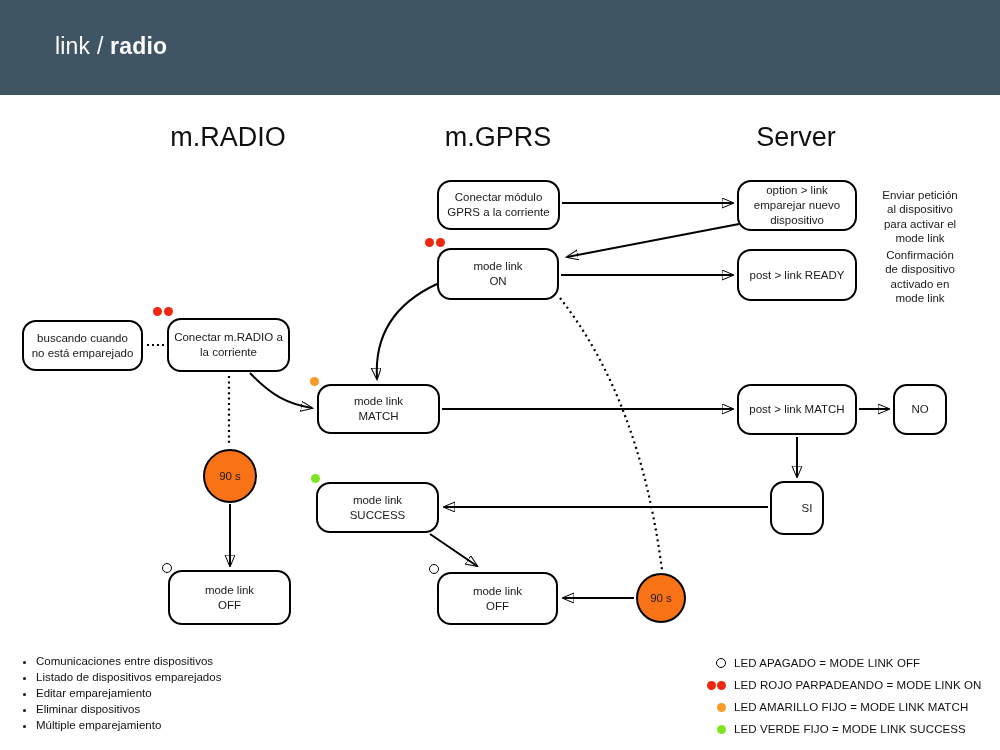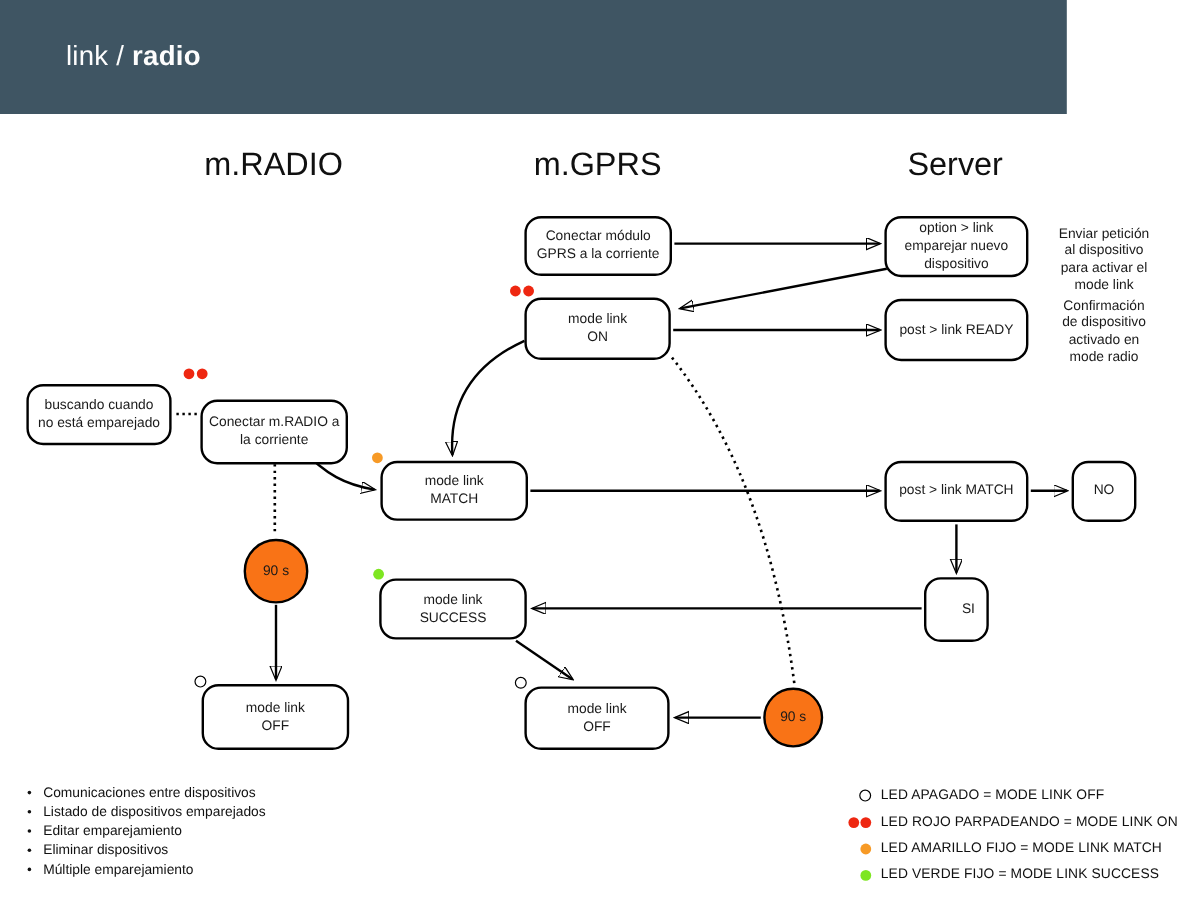--- a/index.html
+++ b/index.html
@@ -6,21 +6,21 @@
   body{
     font-family:"Liberation Sans","DejaVu Sans",sans-serif;
     background:#ffffff;
     width:1000px;height:750px;
     position:relative;
     -webkit-font-smoothing:antialiased;
   }
   .stage{position:absolute;left:0;top:0;width:1000px;height:750px;overflow:hidden;background:#fff;}
 
   
-  .header{position:absolute;left:0;top:0;width:889px;height:95px;background:#3f5563;}
+  .header{position:absolute;left:0;top:0;width:1000px;height:95px;background:#3f5563;}
   .header .title{position:absolute;left:55px;top:33px;font-size:23px;color:#fdfdfd;letter-spacing:.2px;}
   .header .title .bold{font-weight:bold;}
 
   
   .col-title{position:absolute;top:122px;width:160px;text-align:center;font-size:27px;color:#101010;}
 
   
   svg.connectors{position:absolute;left:0;top:0;width:1000px;height:750px;}
   svg.connectors path, svg.connectors line{stroke:#000;fill:none;}
 
@@ -118,21 +118,21 @@
   <div class="node" style="left:737px;top:180px;width:120px;height:51px;">option &gt; link
 emparejar nuevo
 dispositivo</div>
   <div class="node" style="left:737px;top:249px;width:120px;height:52px;">post &gt; link READY</div>
   <div class="node" style="left:737px;top:384px;width:120px;height:51px;">post &gt; link MATCH</div>
   <div class="node" style="left:893px;top:384px;width:54px;height:51px;">NO</div>
   <div class="node" style="left:770px;top:481px;width:54px;height:54px;padding-left:20px;">SI</div>
 
   <div class="node" style="left:22px;top:320px;width:121px;height:51px;">buscando cuando
 no está emparejado</div>
-  <div class="node" style="left:167px;top:333px;width:123px;height:54px;">Conectar m.RADIO a
+  <div class="node" style="left:167px;top:318px;width:123px;height:54px;">Conectar m.RADIO a
 la corriente</div>
   <div class="node" style="left:317px;top:384px;width:123px;height:50px;">mode link
 MATCH</div>
   <div class="node" style="left:316px;top:482px;width:123px;height:51px;">mode link
 SUCCESS</div>
   <div class="node" style="left:168px;top:570px;width:123px;height:55px;">mode link
 OFF</div>
   <div class="node" style="left:437px;top:572px;width:121px;height:53px;">mode link
 OFF</div>
 
@@ -148,21 +148,21 @@
   <div class="dot open" style="left:162px;top:563px;"></div>
   <div class="dot open" style="left:429px;top:564px;"></div>
 
   <div class="note" style="left:870px;top:188px;">Enviar petición
 al dispositivo
 para activar el
 mode link</div>
   <div class="note" style="left:870px;top:248px;">Confirmación
 de dispositivo
 activado en
-mode radio</div>
+mode link</div>
 
   <ul class="features">
     <li>Comunicaciones entre dispositivos</li>
     <li>Listado de dispositivos emparejados</li>
     <li>Editar emparejamiento</li>
     <li>Eliminar dispositivos</li>
     <li>Múltiple emparejamiento</li>
   </ul>
 
   <div class="legend">

